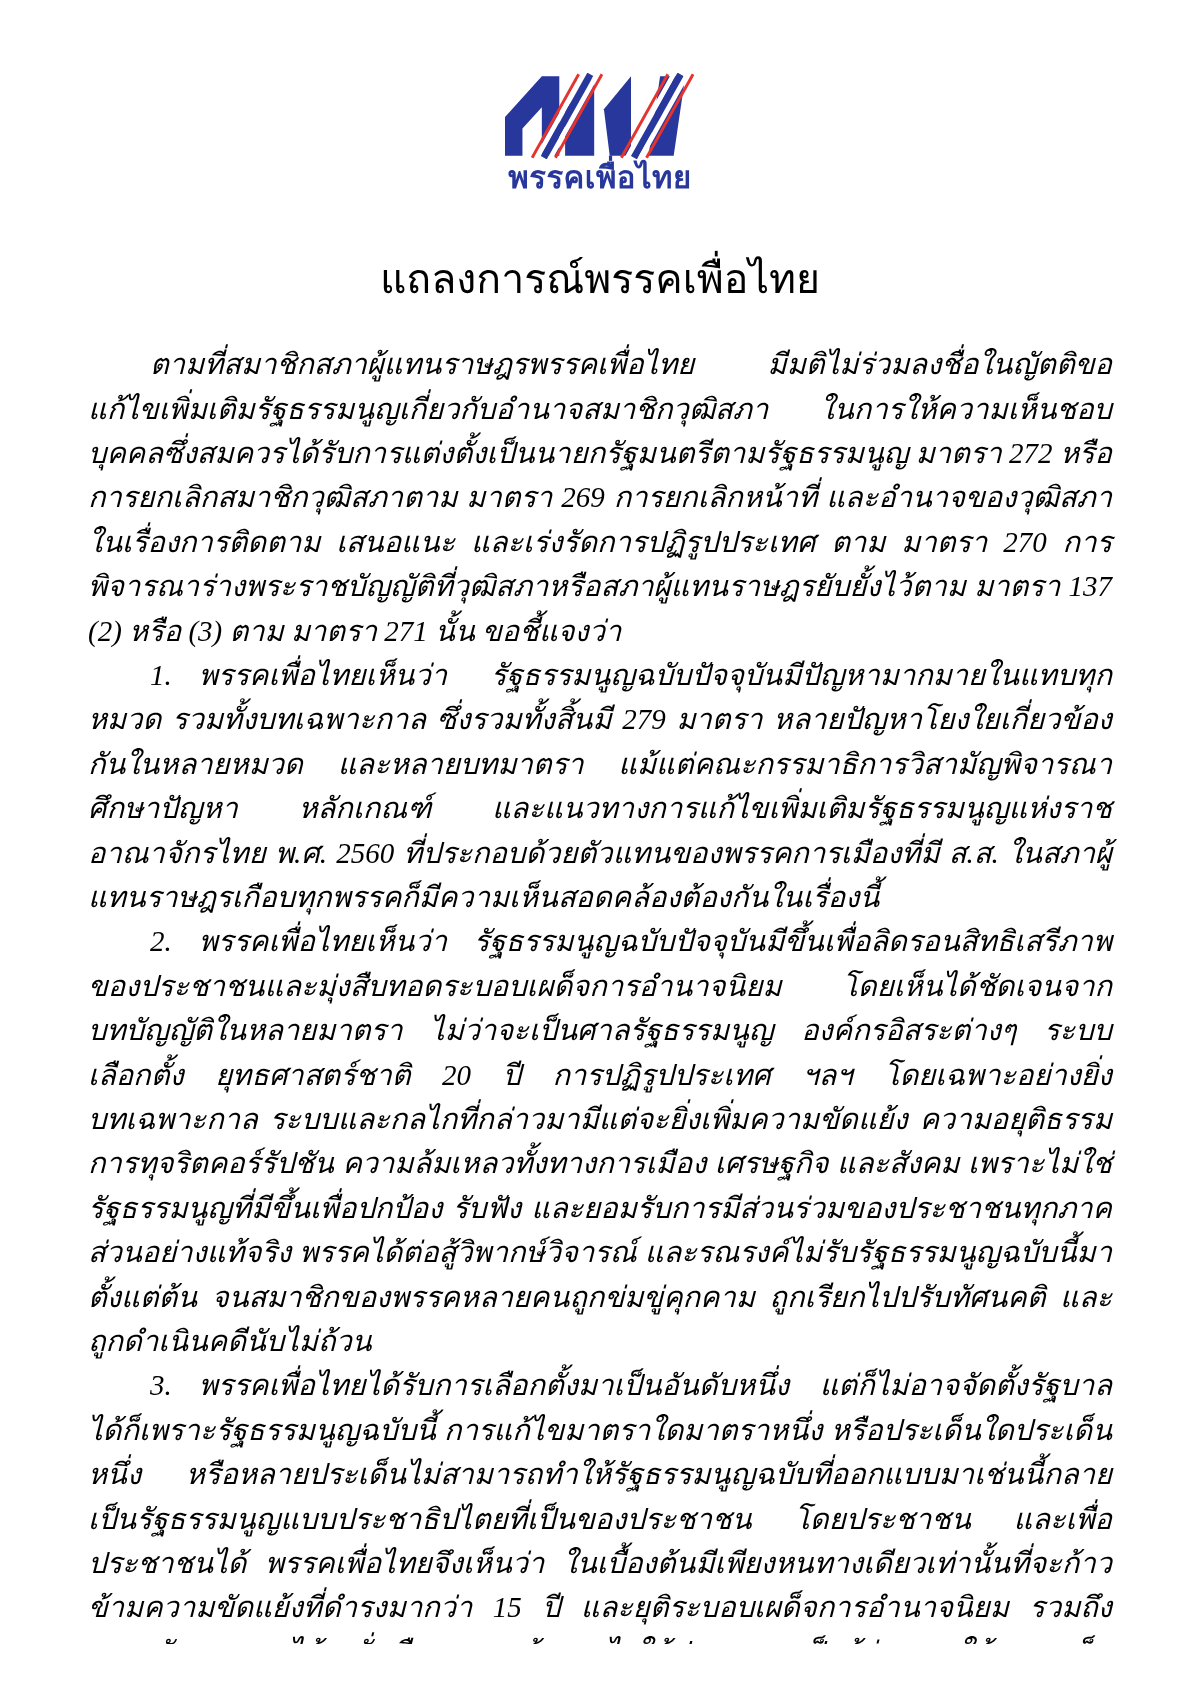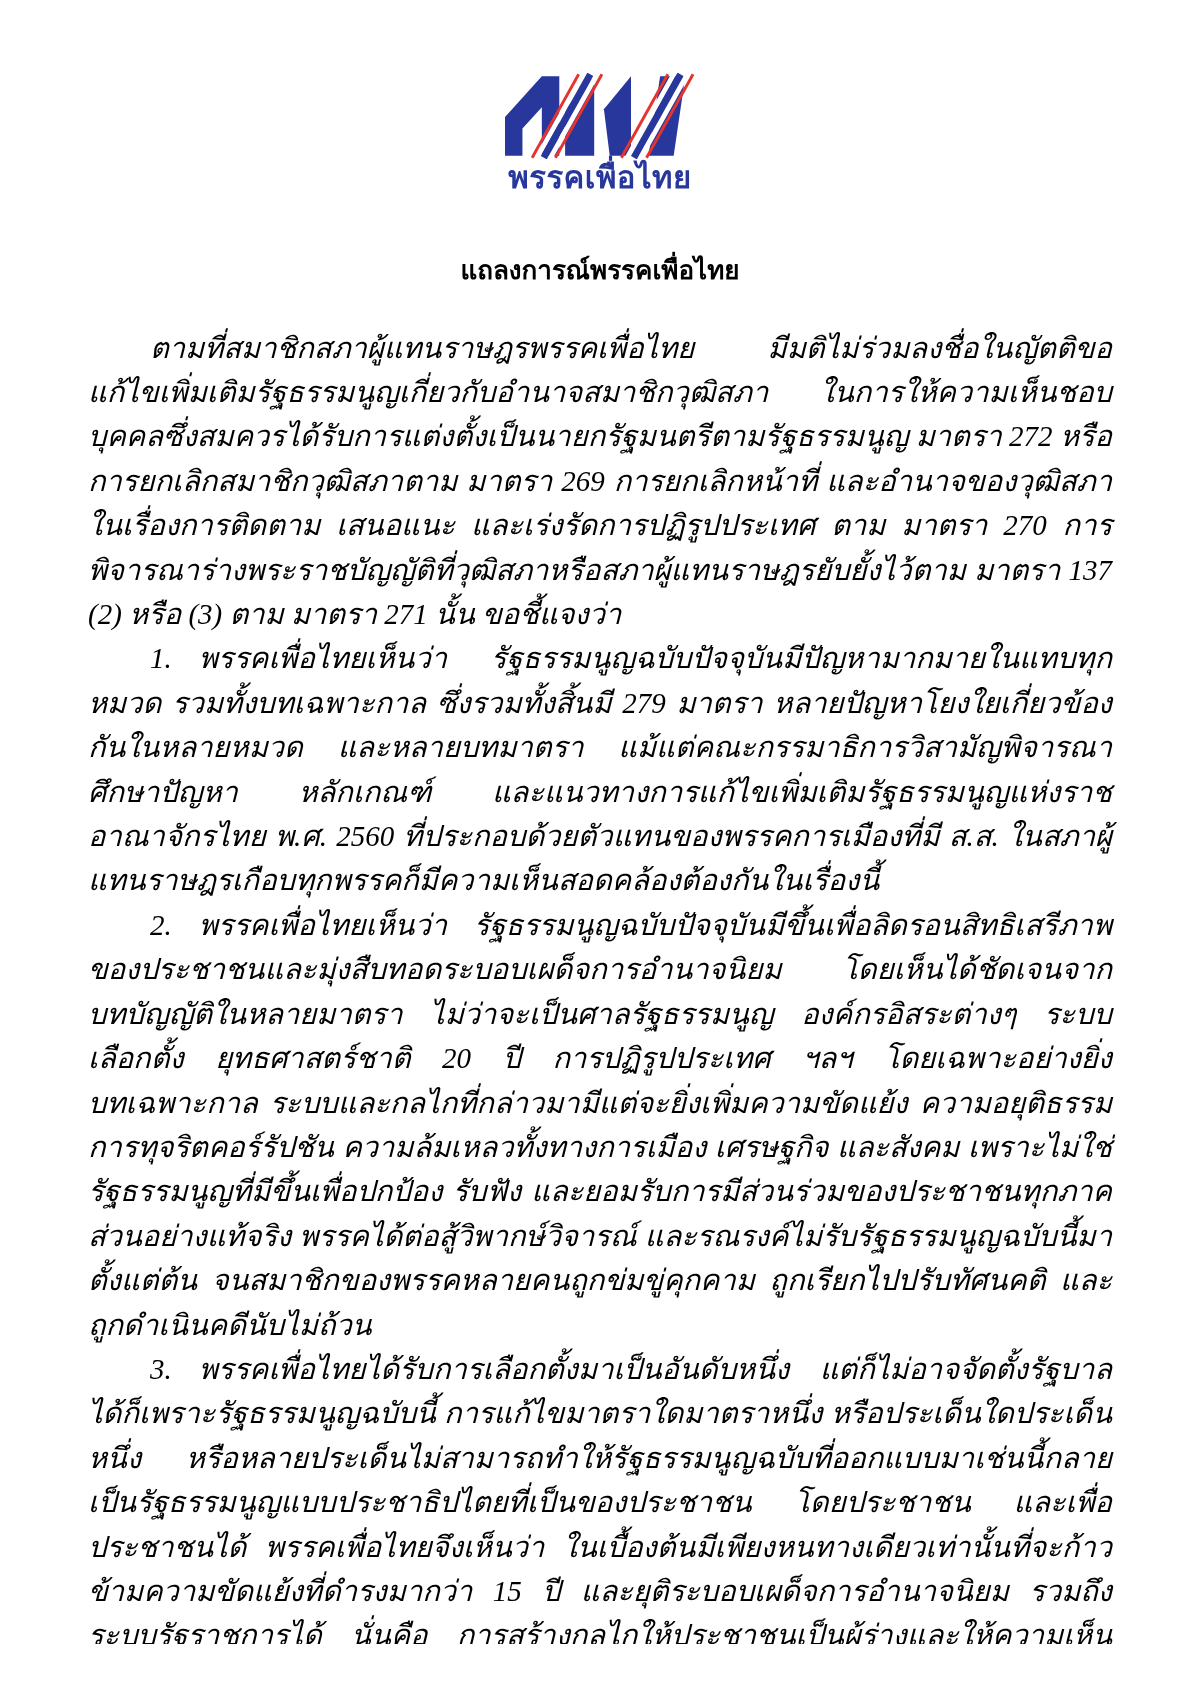--- a/index.html
+++ b/index.html
@@ -26,22 +26,22 @@
     font-weight:700;
     font-size:31px;
     line-height:1.0;
     color:#27379B;
     letter-spacing:0.5px;
     white-space:nowrap;
   }
   .doc-title{
     margin:64px 0 0 0;
     text-align:center;
-    font-size:26px;
-    font-weight:700;
+    font-size:41px;
+    font-weight:400;
     line-height:1.1;
   }
   .content{
     margin:40px 88px 0 88px;
     font-size:29px;
     line-height:44.4px;
     text-align:justify;
     overflow-wrap:anywhere;
   }
   .content p{

